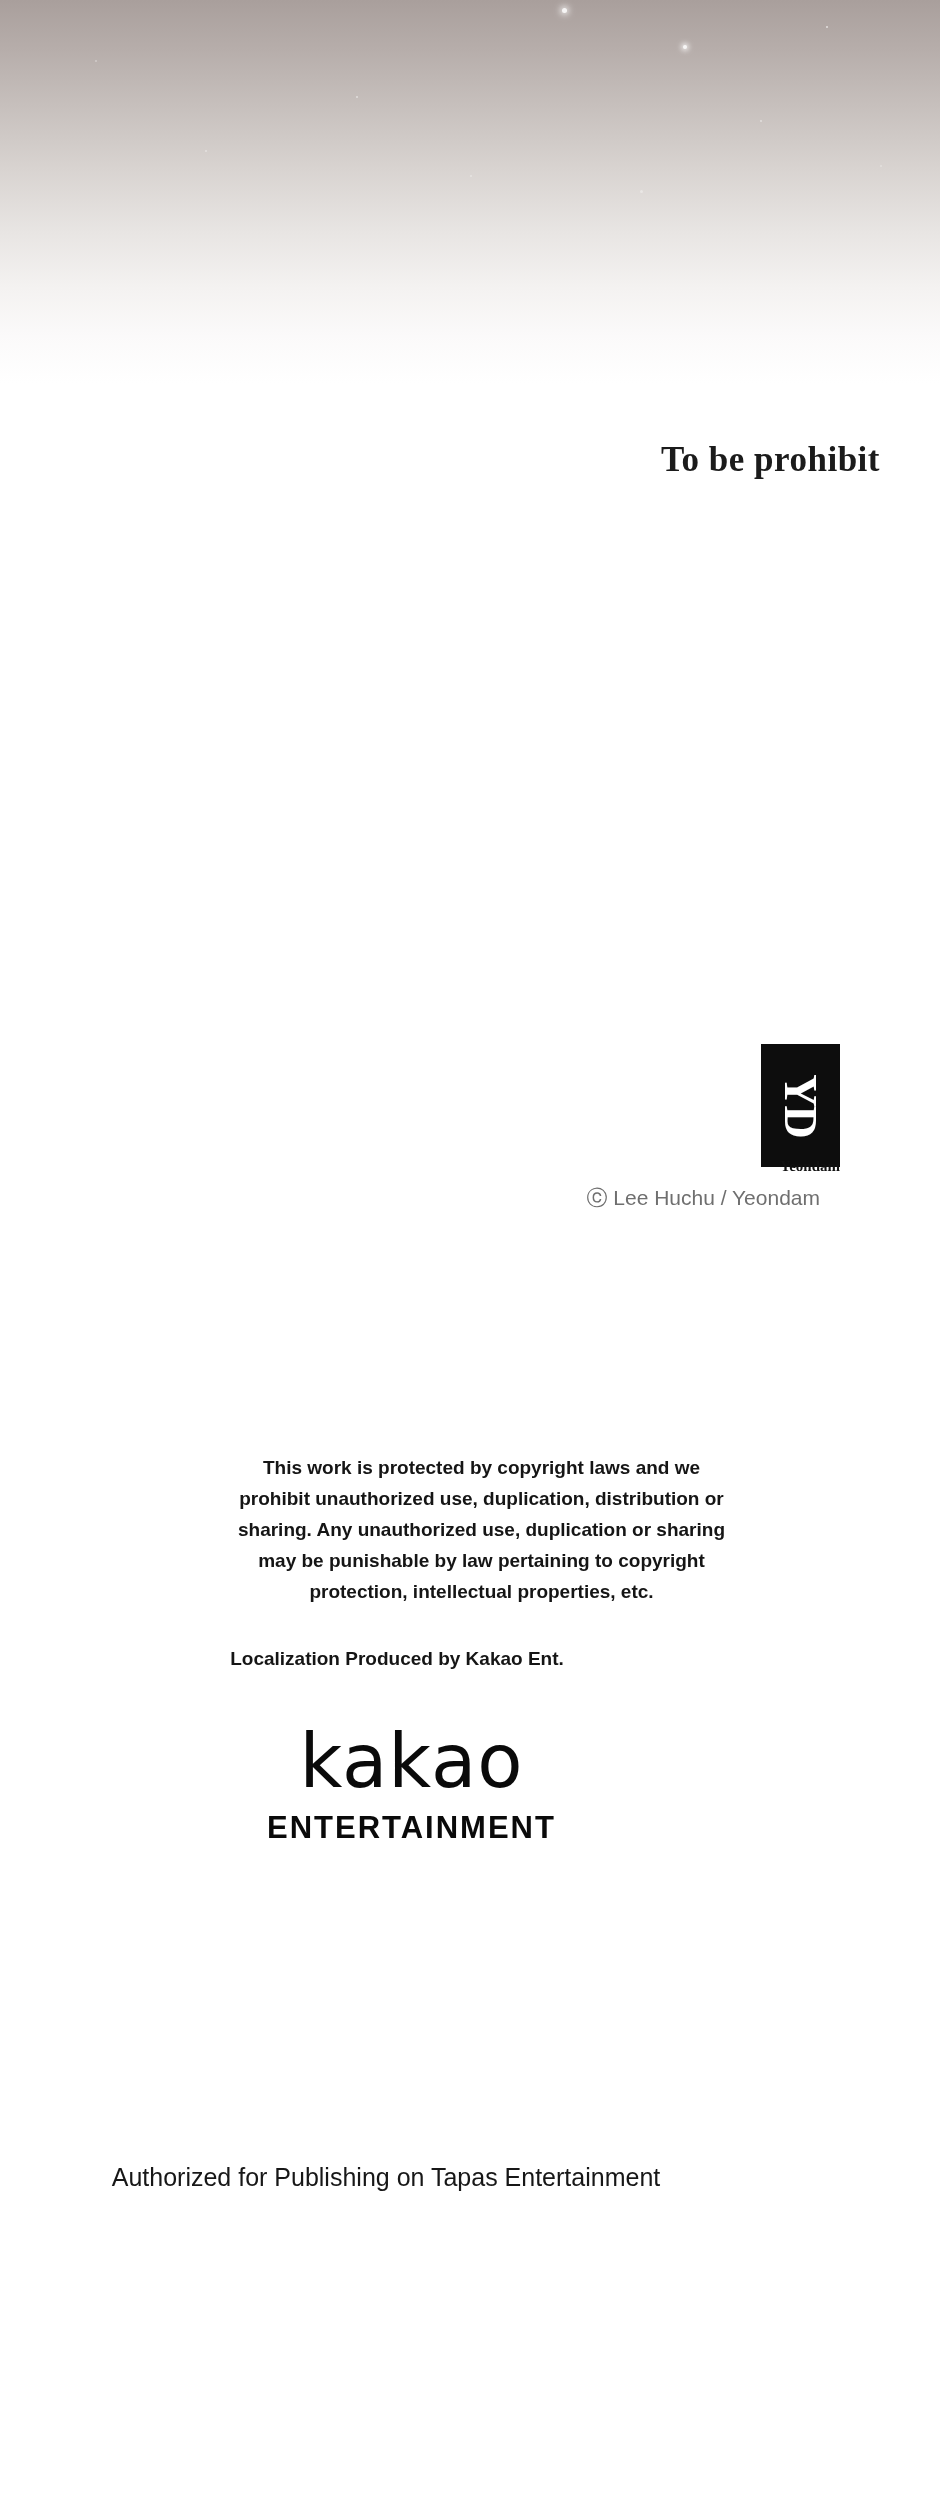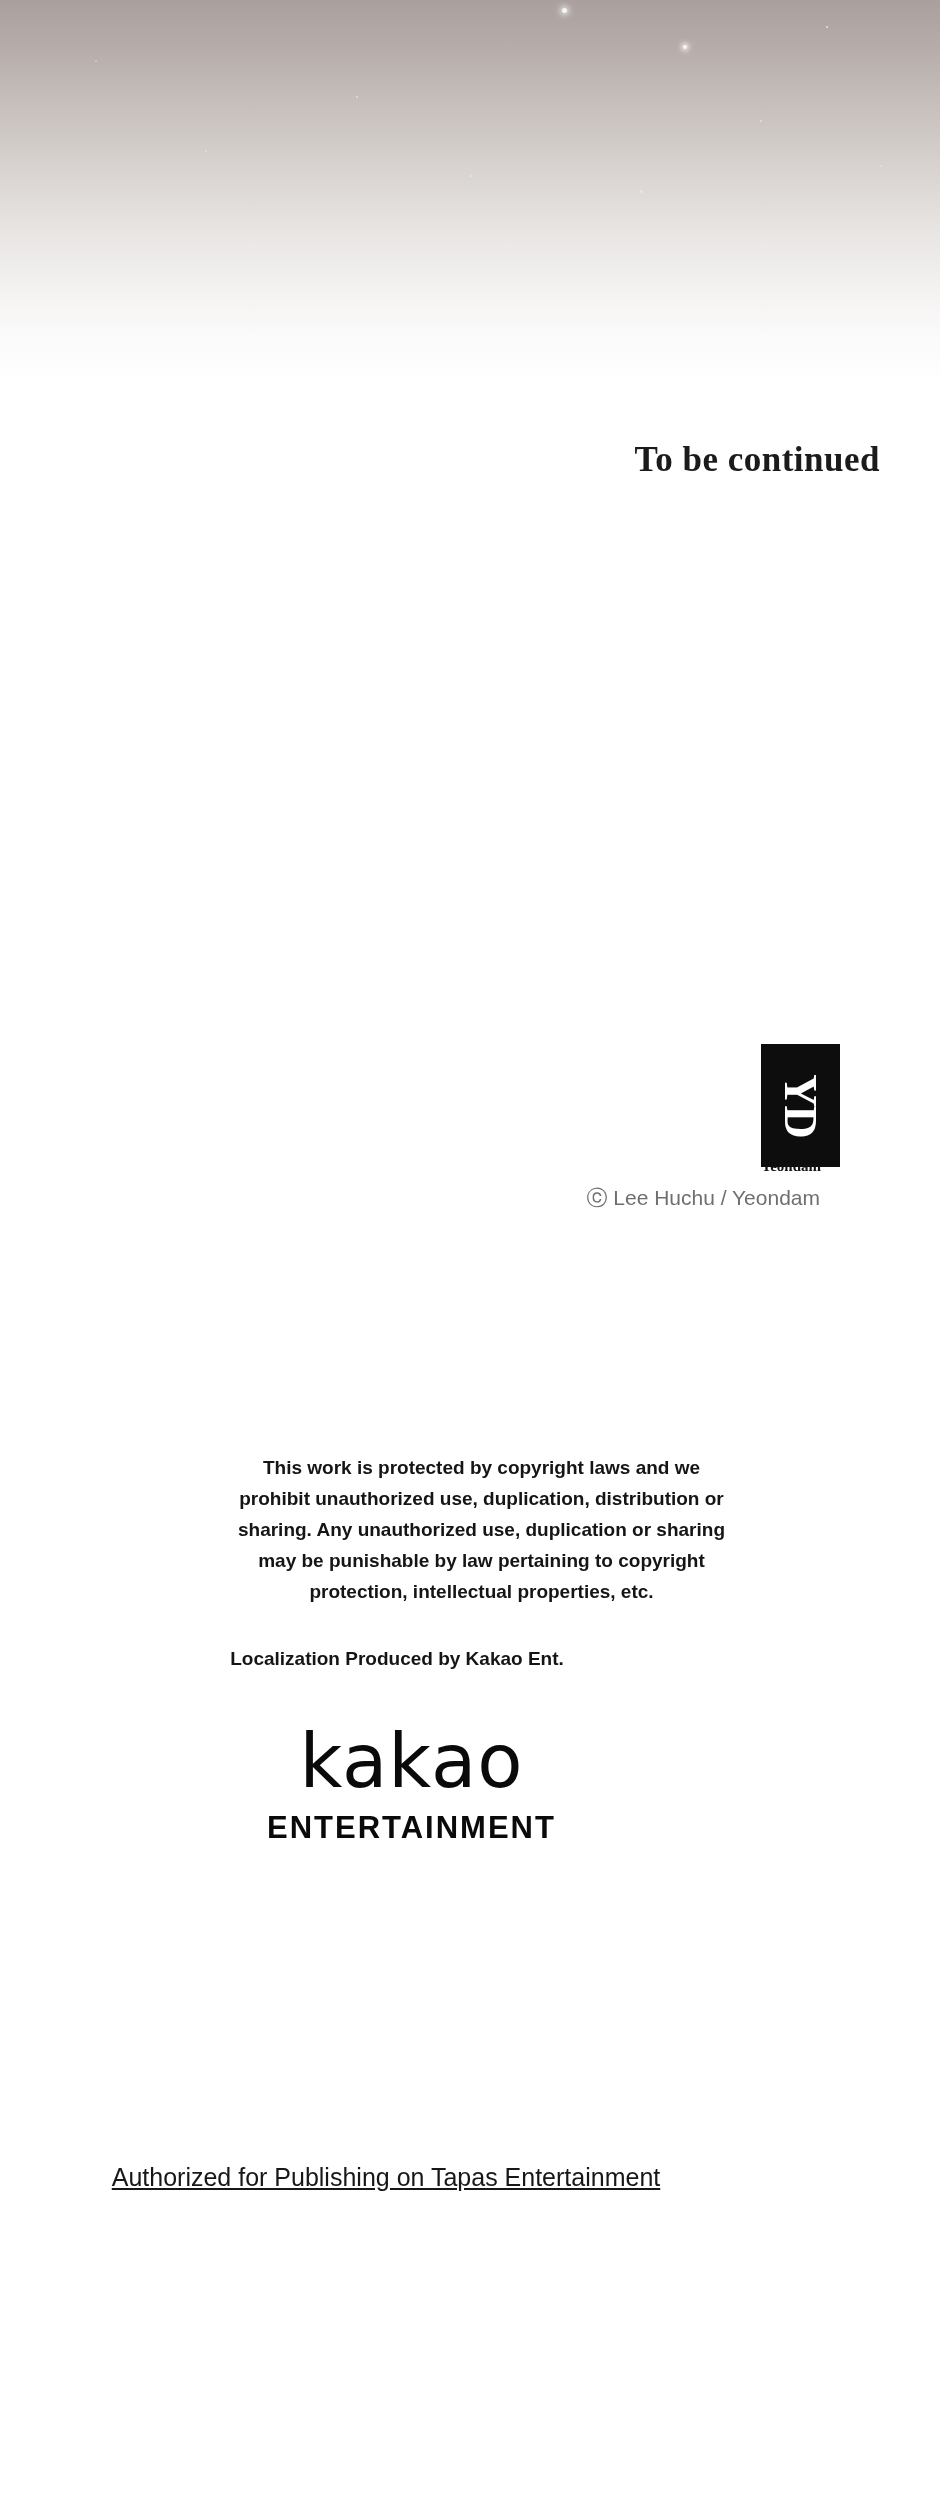--- a/index.html
+++ b/index.html
@@ -108,21 +108,21 @@
     text-align: center;
     transform: rotate(90deg);
     transform-origin: 50% 50%;
     letter-spacing: -2px;
   }
   .publisher-logo .name {
     position: absolute;
     left: 0;
     top: 114px;
     width: 79px;
-    text-align: left;
+    text-align: right;
     font-family: "Liberation Serif", serif;
     font-weight: bold;
     font-size: 15px;
     color: #111111;
   }
 
   
   .legal {
     position: absolute;
     top: 1452px;
@@ -174,40 +174,39 @@
 
   
   .authorized {
     position: absolute;
     top: 2163px;
     left: 0;
     width: 772px;
     text-align: center;
     font-size: 25px;
     color: #171717;
-    text-decoration: underline;
   }
 </style>
 </head>
 <body>
 
 <div class="sky-panel">
   <div class="star s1"></div>
   <div class="star s2"></div>
   <div class="star s3"></div>
   <div class="star s4"></div>
   <div class="star s5"></div>
   <div class="star s6"></div>
   <div class="star s7"></div>
   <div class="star s8"></div>
   <div class="star s9"></div>
   <div class="star s10"></div>
 </div>
 
-<div class="to-be-continued">To be continued</div>
+<div class="to-be-continued">To be prohibit</div>
 
 <div class="credit-row">
   <div class="publisher-logo">
     <div class="mark">
       <div class="glyph">YD</div>
     </div>
     <div class="name">Yeondam</div>
   </div>
   <div class="credit-text">ⓒ Lee Huchu / Yeondam</div>
 </div>

